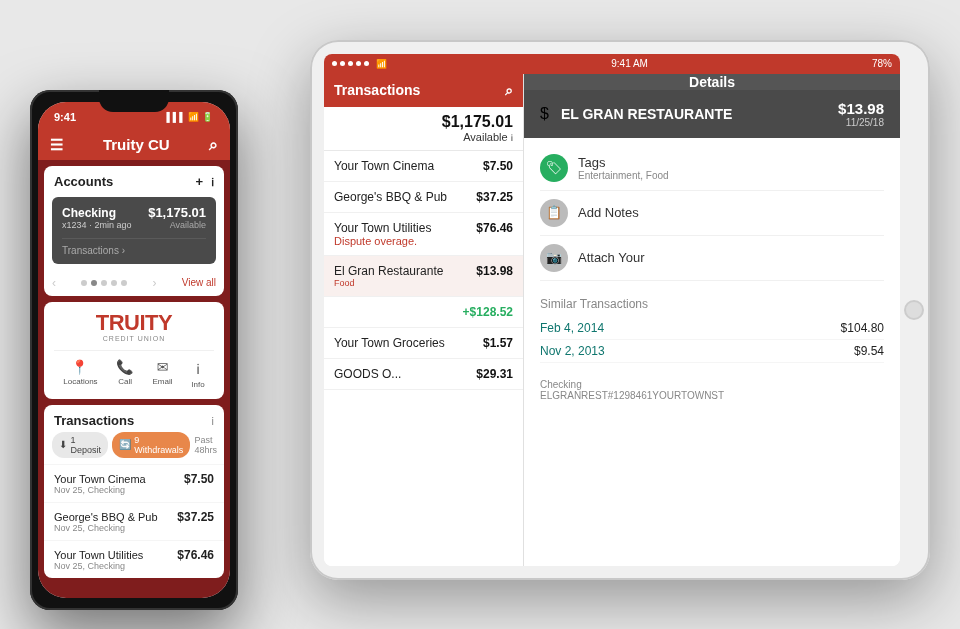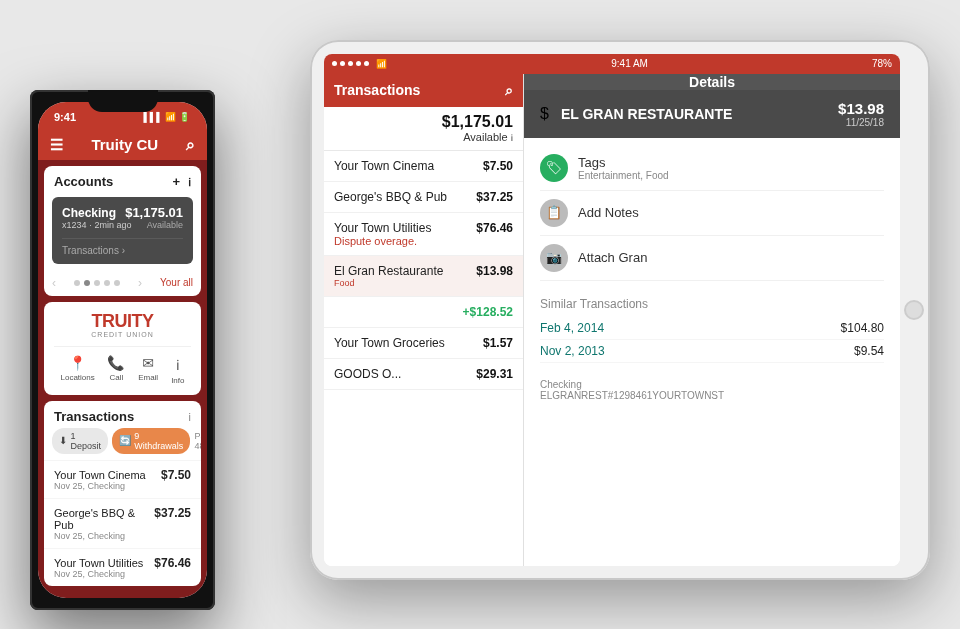--- a/index.html
+++ b/index.html
@@ -283,24 +283,24 @@
       padding: 8px 16px;
       font-size: 10px;
       color: #888;
     }
 
     
     .phone {
       position: absolute;
       left: 0;
       bottom: 0;
-      width: 185px;
+      width: 208px;
       height: 520px;
       background: #111;
-      border-radius: 8px;
+      border-radius: 20px;
       box-shadow: 0 24px 60px rgba(0,0,0,0.5), inset 0 0 0 2px #333;
       z-index: 10;
     }
 
     .phone-screen {
       position: absolute;
       top: 12px;
       left: 8px;
       right: 8px;
       bottom: 12px;
@@ -456,21 +456,21 @@
       background: white;
       margin: 0 6px;
       border-radius: 8px;
       padding: 10px;
       display: flex;
       flex-direction: column;
       align-items: center;
     }
 
     .phone-logo {
-      font-size: 18px;
+      font-size: 22px;
       font-weight: 900;
       color: #c0392b;
       letter-spacing: -0.5px;
       line-height: 1;
     }
 
     .phone-logo-sub {
       font-size: 7px;
       color: #888;
       letter-spacing: 1px;
@@ -696,21 +696,21 @@
                 <div class="detail-action-label">Tags</div>
                 <div class="detail-action-sub">Entertainment, Food</div>
               </div>
             </div>
             <div class="detail-action-item">
               <div class="detail-action-icon gray">📋</div>
               <div class="detail-action-label">Add Notes</div>
             </div>
             <div class="detail-action-item">
               <div class="detail-action-icon gray">📷</div>
-              <div class="detail-action-label">Attach Gran</div>
+              <div class="detail-action-label">Attach Your</div>
             </div>
           </div>
 
           <div class="detail-similar">
             <div class="detail-similar-title">Similar Transactions</div>
             <div class="detail-similar-row">
               <span class="sim-date">Feb 4, 2014</span>
               <span class="sim-amount">$104.80</span>
             </div>
             <div class="detail-similar-row">
@@ -776,21 +776,21 @@
           <div class="phone-dots-nav">
             <span style="color:#ccc;font-size:12px">‹</span>
             <div class="phone-dots">
               <div class="phone-dot"></div>
               <div class="phone-dot active"></div>
               <div class="phone-dot"></div>
               <div class="phone-dot"></div>
               <div class="phone-dot"></div>
             </div>
             <span style="color:#ccc;font-size:12px">›</span>
-            <span class="phone-view-all">Your all</span>
+            <span class="phone-view-all">View all</span>
           </div>
         </div>
 
         <div class="phone-logo-area">
           <div class="phone-logo">TRUITY</div>
           <div class="phone-logo-sub">CREDIT UNION</div>
           <div class="phone-nav-icons">
             <div class="phone-nav-item">
               <span class="nav-icon">📍</span>
               <span class="nav-label">Locations</span>

